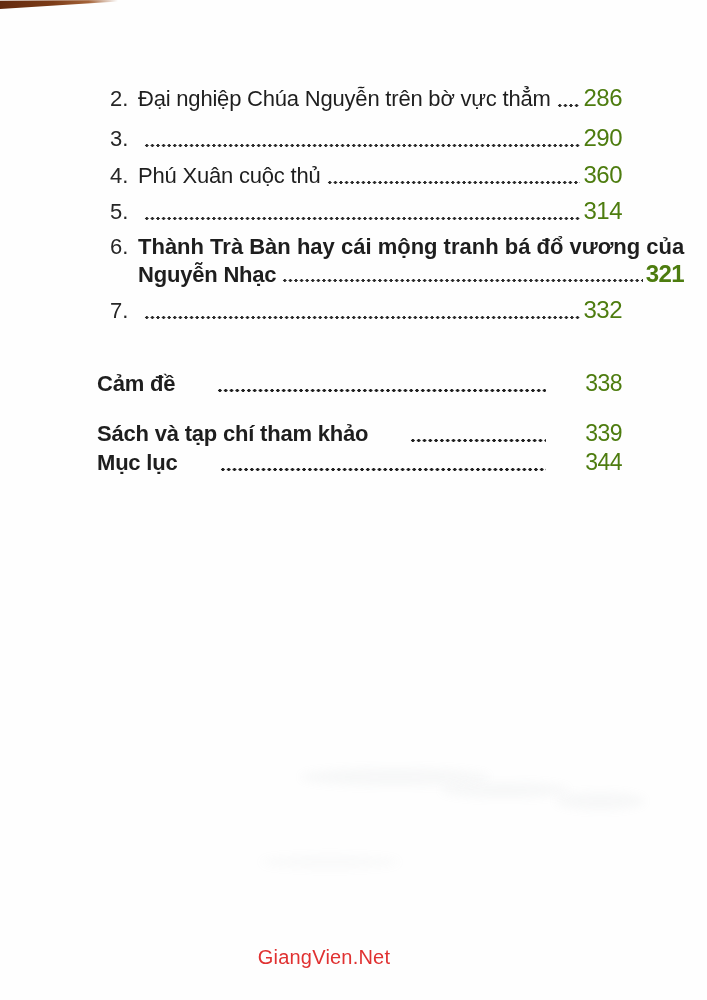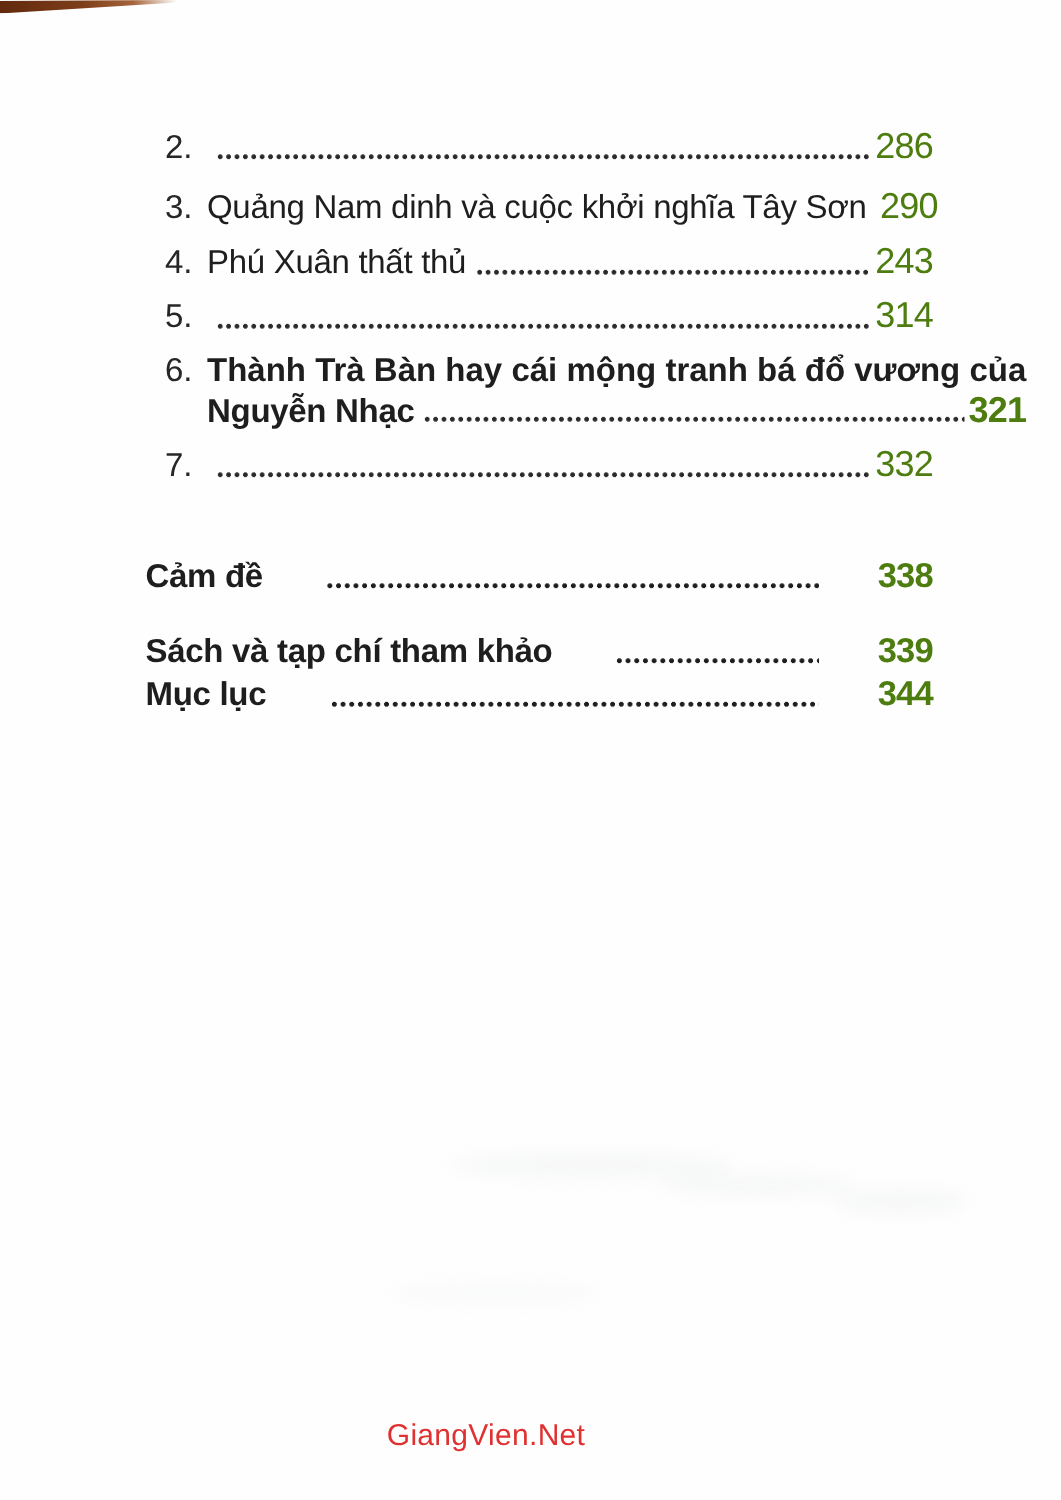--- a/index.html
+++ b/index.html
@@ -75,21 +75,21 @@
     left: 97px;
     right: 85px;
     display: flex;
     align-items: baseline;
     font-size: 22px;
     line-height: 28px;
     font-weight: bold;
     white-space: nowrap;
     gap: 36px;
   }
-  .back-row .toc-page { font-weight: bold; font-size: 23px; }
+  .back-row .toc-page { font-weight: normal; font-size: 23px; }
   .back-row .leader {
     background-image: radial-gradient(circle, #1f1f1f 1.5px, rgba(0,0,0,0) 1.8px);
     background-size: 5.8px 7px;
   }
   .watermark {
     position: absolute;
     top: 946px;
     left: 0;
     width: 648px;
     text-align: center;
@@ -108,36 +108,36 @@
   .bleed-3 { left: 555px; top: 792px; width: 90px; height: 18px; }
   .bleed-4 { left: 260px; top: 855px; width: 140px; height: 14px; opacity: 0.05; }
 </style>
 </head>
 <body style="background: rgb(254, 254, 254); color: rgb(30, 30, 30);">
 
 <div class="scan-artifact-spine"></div>
 
 <div class="toc-row" style="top:84px">
   <span class="toc-num">2.</span>
+  <span class="toc-title">Đại nghiệp Chúa Nguyễn trên bờ vực thẳm</span>
   <span class="leader"></span>
   <span class="toc-page">286</span>
 </div>
 
 <div class="toc-row" style="top:124px">
   <span class="toc-num">3.</span>
-  <span class="toc-title">Quảng Nam dinh và cuộc khởi nghĩa Tây Sơn</span>
   <span class="leader"></span>
   <span class="toc-page">290</span>
 </div>
 
 <div class="toc-row" style="top:161px">
   <span class="toc-num">4.</span>
-  <span class="toc-title">Phú Xuân thất thủ</span>
+  <span class="toc-title">Phú Xuân cuộc thủ</span>
   <span class="leader"></span>
-  <span class="toc-page">243</span>
+  <span class="toc-page">360</span>
 </div>
 
 <div class="toc-row" style="top:197px">
   <span class="toc-num">5.</span>
   <span class="leader"></span>
   <span class="toc-page">314</span>
 </div>
 
 <div class="toc-row" style="top:233px">
   <span class="toc-num">6.</span>

